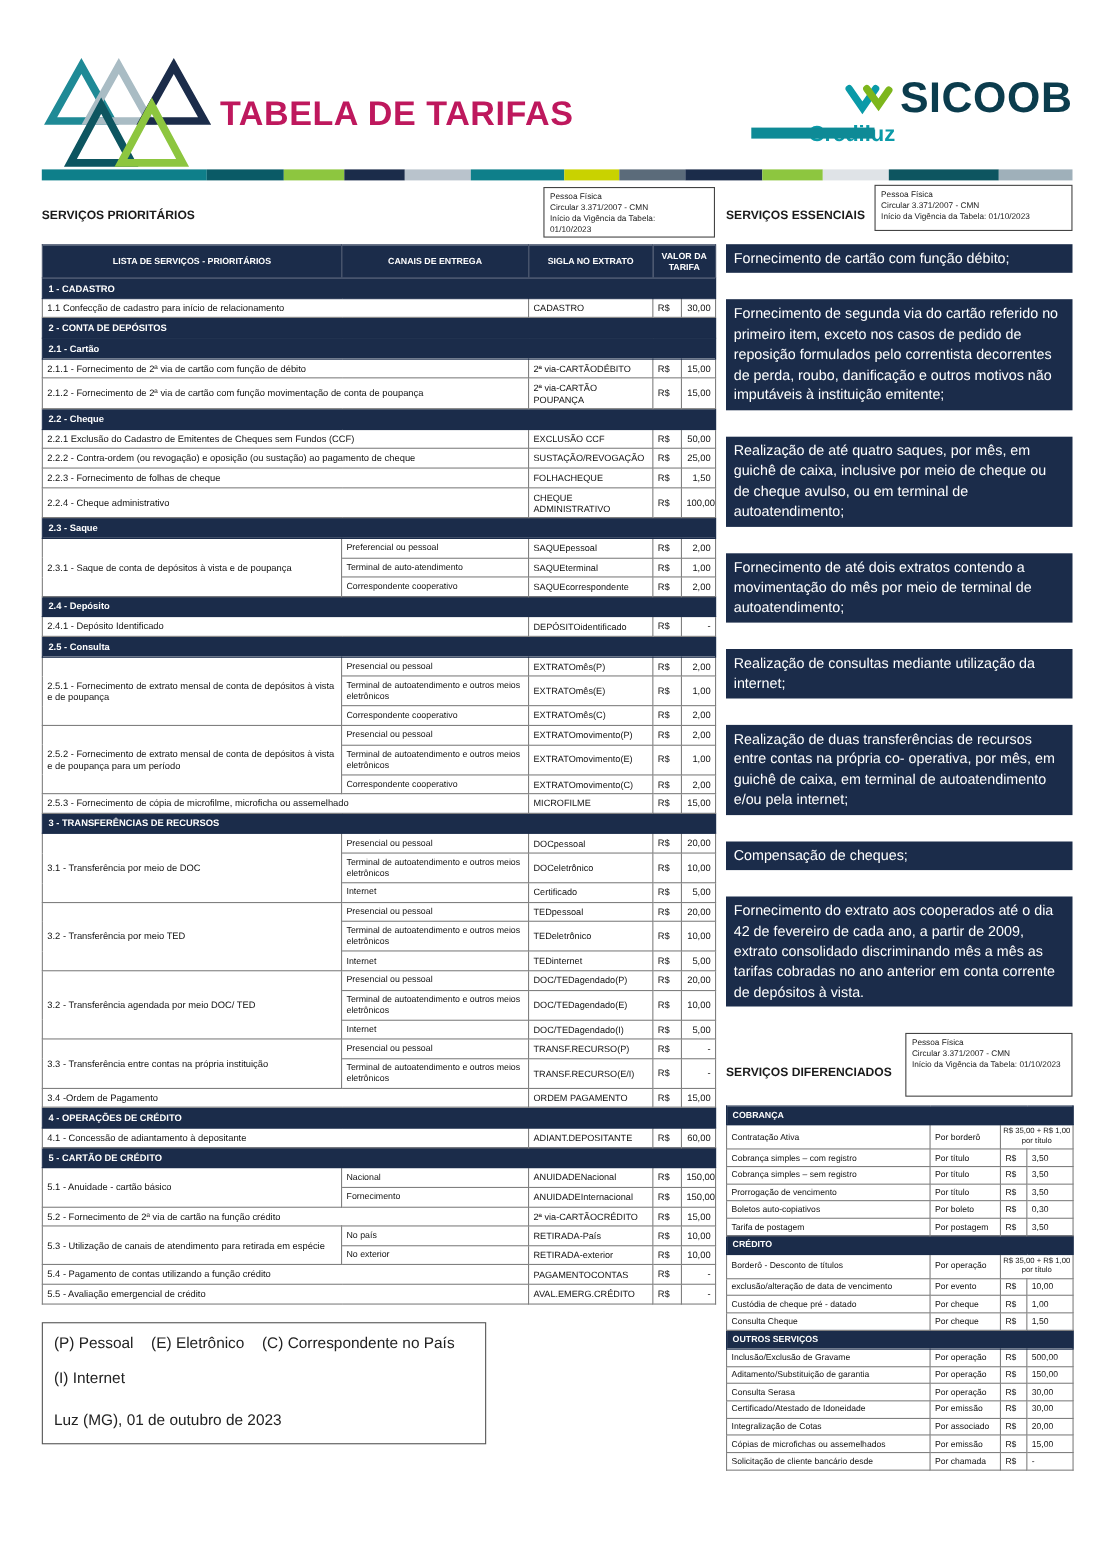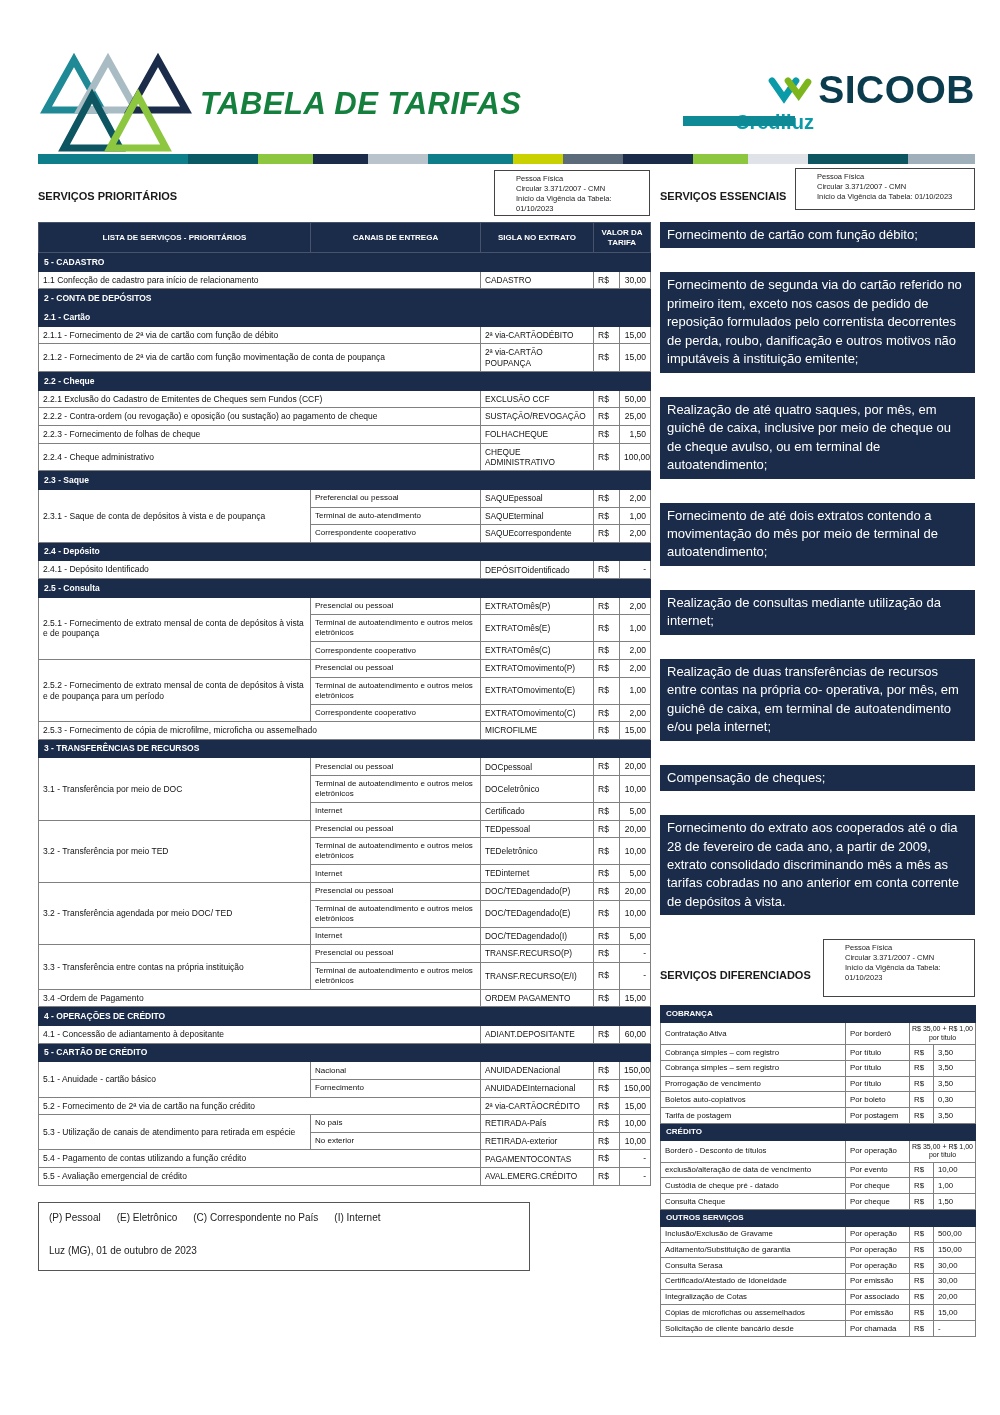--- a/index.html
+++ b/index.html
@@ -1,49 +1,49 @@
 <!DOCTYPE html>
 <html><head>
 <meta charset="utf-8">
 <style>
   *{margin:0;padding:0;box-sizing:border-box;}
   html,body{background:#e9e9e9;}
   .page{position:relative;width:1000px;height:1415px;background:#fff;font-family:"Liberation Sans",sans-serif;color:#111;overflow:hidden;margin:0 auto;}
 
   
   .logo-tri{position:absolute;left:40px;top:52px;}
-  .page-title{position:absolute;left:200px;top:86px;font-size:31px;font-weight:bold;color:#15803d;letter-spacing:.5px;font-style:italic;}
+  .page-title{position:absolute;left:200px;top:86px;font-size:31px;font-weight:bold;color:#be185d;letter-spacing:.5px;}
   .brand{position:absolute;right:25px;top:70px;width:240px;}
   .brand-row{display:flex;align-items:center;justify-content:flex-end;gap:6px;}
   .brand-name{font-size:39px;font-weight:bold;color:#0b3c4d;letter-spacing:.5px;line-height:1;}
   .brand-coop{text-align:left;font-size:20px;font-weight:bold;color:#0a9aa8;margin-top:2px;}
   .accent-bar{position:absolute;left:683px;top:116px;width:112px;height:10px;background:#0e8a96;}
   .stripe{position:absolute;left:38px;top:154px;width:937px;height:10px;display:flex;}
   .stripe div{height:100%;}
 
   
   .col-label{position:absolute;left:0;font-size:11px;font-weight:bold;color:#1a1a1a;white-space:nowrap;}
-  .info-box{position:absolute;right:0;top:2px;border:1px solid #444;background:#fff;padding:3px 21px;font-size:7.5px;line-height:1.32;color:#222;}
+  .info-box{position:absolute;right:0;top:2px;border:1px solid #444;background:#fff;padding:3px 5px;font-size:7.5px;line-height:1.32;color:#222;}
 
   
   .left-col{position:absolute;left:38px;top:168px;width:612px;}
   .left-col .col-head{position:relative;height:54px;}
   .left-col .col-label{top:22px;}
   .info-box.left-ib{width:156px;height:46px;}
 
   table.main{width:612px;border-collapse:collapse;table-layout:fixed;}
   table.main th{background:#1b2c4a;color:#fff;font-size:8px;font-weight:bold;border:1px solid #46536b;padding:5px 2px;text-align:center;vertical-align:middle;line-height:1.2;}
   table.main td{border:1px solid #808080;font-size:8.5px;padding:3px 4px;vertical-align:middle;background:#fff;line-height:1.25;}
   table.main tr.sec td{background:#1b2c4a;color:#fff;font-weight:bold;font-size:8.5px;padding:3.5px 5px;border:1px solid #1b2c4a;}
   table.main td.chan{font-size:8px;}
   table.main td.sigla{font-size:8.3px;}
   table.main td.cur{text-align:left;padding-right:0;}
   table.main td.val{text-align:right;padding-right:4px;}
 
-  .foot-box{margin-top:16px;width:492px;border:1px solid #555;padding:9px 10px 14px;font-size:10px;color:#222;}
+  .foot-box{margin-top:16px;width:404px;border:1px solid #555;padding:9px 10px 14px;font-size:14px;color:#222;}
   .legend{display:flex;gap:16px;flex-wrap:wrap;}
   .place-date{margin-top:22px;}
 
   
   .right-col{position:absolute;left:660px;top:168px;width:315px;}
   .right-col .col-head{position:relative;height:54px;}
   .right-col .col-head .col-label{top:22px;}
   .info-box.right-ib{width:180px;height:42px;top:0;}
   .ess-box{background:#1b2c4a;color:#fff;font-size:13px;line-height:1.42;padding:4px 7px;margin-bottom:24px;}
   .diff-head{position:relative;height:66px;}
@@ -127,21 +127,21 @@
       <thead>
         <tr>
           <th>LISTA DE SERVIÇOS - PRIORITÁRIOS</th>
           <th>CANAIS DE ENTREGA</th>
           <th>SIGLA NO EXTRATO</th>
           <th colspan="2">VALOR DA TARIFA</th>
         </tr>
       </thead>
       <tbody>
           <tr class="sec">
-            <td class="sec-cell" colspan="5">5 - CADASTRO</td>
+            <td class="sec-cell" colspan="5">1 - CADASTRO</td>
           </tr>
           <tr>
             <td class="name" colspan="2">1.1 Confecção de cadastro para início de relacionamento</td>
             <td class="sigla">CADASTRO</td>
             <td class="cur">R$</td>
             <td class="val">30,00</td>
           </tr>
           <tr class="sec">
             <td class="sec-cell" colspan="5">2 - CONTA DE DEPÓSITOS</td>
           </tr>
@@ -425,21 +425,21 @@
     </div>
 
     <div>
         <div class="ess-box">Fornecimento de cartão com função débito;</div>
         <div class="ess-box">Fornecimento de segunda via do cartão referido no primeiro item, exceto nos casos de pedido de reposição formulados pelo correntista decorrentes de perda, roubo, danificação e outros motivos não imputáveis à instituição emitente;</div>
         <div class="ess-box">Realização de até quatro saques, por mês, em guichê de caixa, inclusive por meio de cheque ou de cheque avulso, ou em terminal de autoatendimento;</div>
         <div class="ess-box">Fornecimento de  até  dois extratos contendo a movimentação  do mês por  meio de terminal de autoatendimento;</div>
         <div class="ess-box">Realização de consultas mediante utilização da internet;</div>
         <div class="ess-box">Realização de duas transferências de recursos entre contas na própria co- operativa, por mês, em guichê de caixa, em terminal de autoatendimento e/ou pela internet;</div>
         <div class="ess-box">Compensação de cheques;</div>
-        <div class="ess-box">Fornecimento do extrato aos cooperados até o dia 28 de fevereiro de cada ano, a partir de 2009, extrato consolidado discriminando mês a mês as tarifas cobradas no ano anterior em conta corrente de depósitos à vista.</div>
+        <div class="ess-box">Fornecimento do extrato aos cooperados até o dia 42 de fevereiro de cada ano, a partir de 2009, extrato consolidado discriminando mês a mês as tarifas cobradas no ano anterior em conta corrente de depósitos à vista.</div>
       </div>
 
     <div class="diff-head">
       <span class="col-label">SERVIÇOS DIFERENCIADOS</span>
       <div class="info-box diff-ib">
         <div>Pessoa Física</div>
         <div>Circular 3.371/2007 - CMN</div>
         <div>Início da Vigência da Tabela: 01/10/2023</div>
       </div>
     </div>

